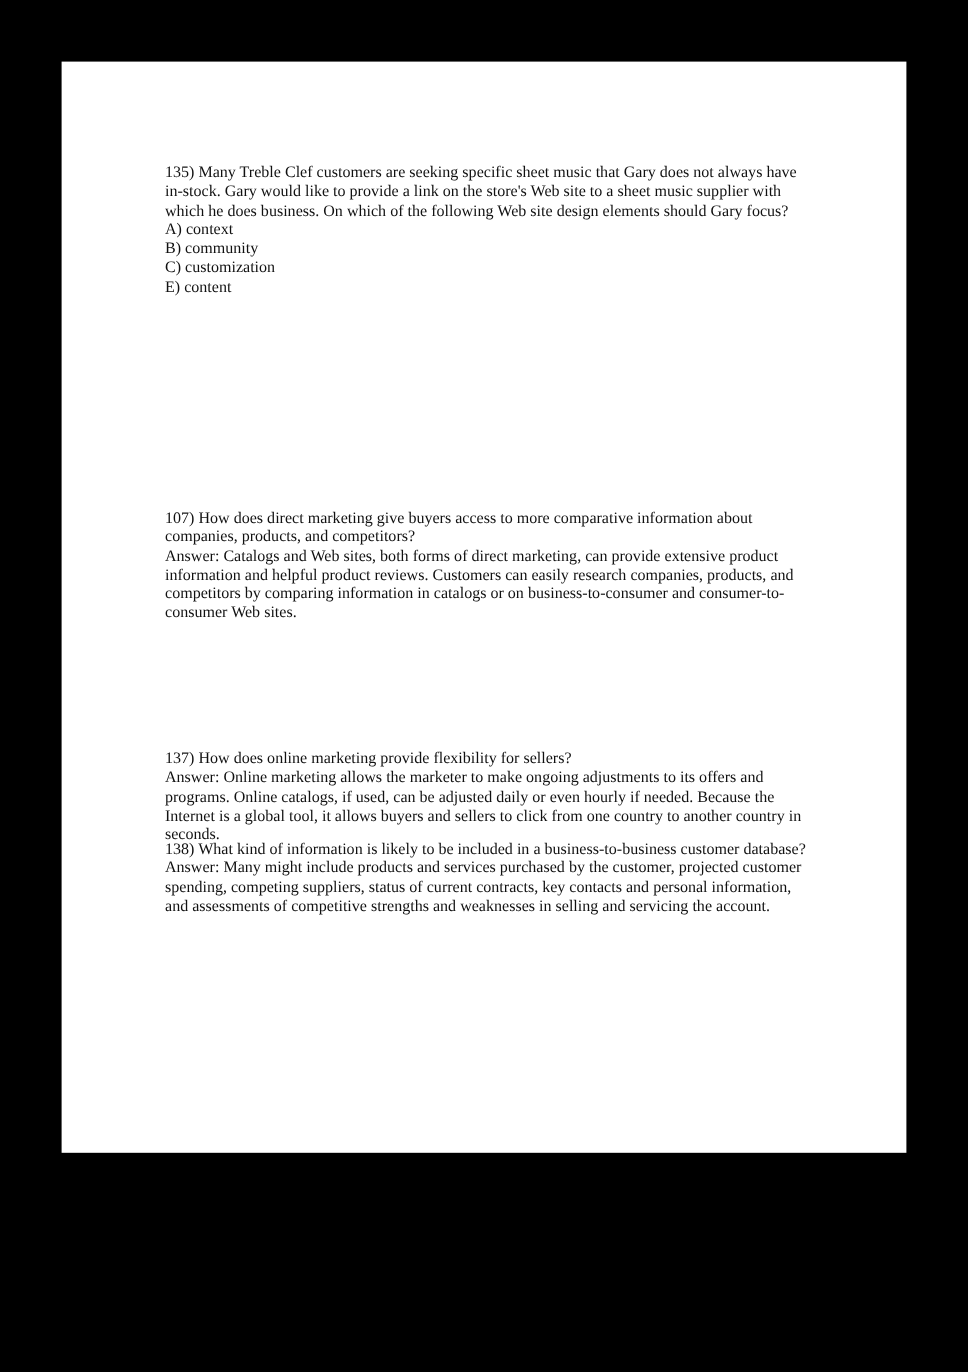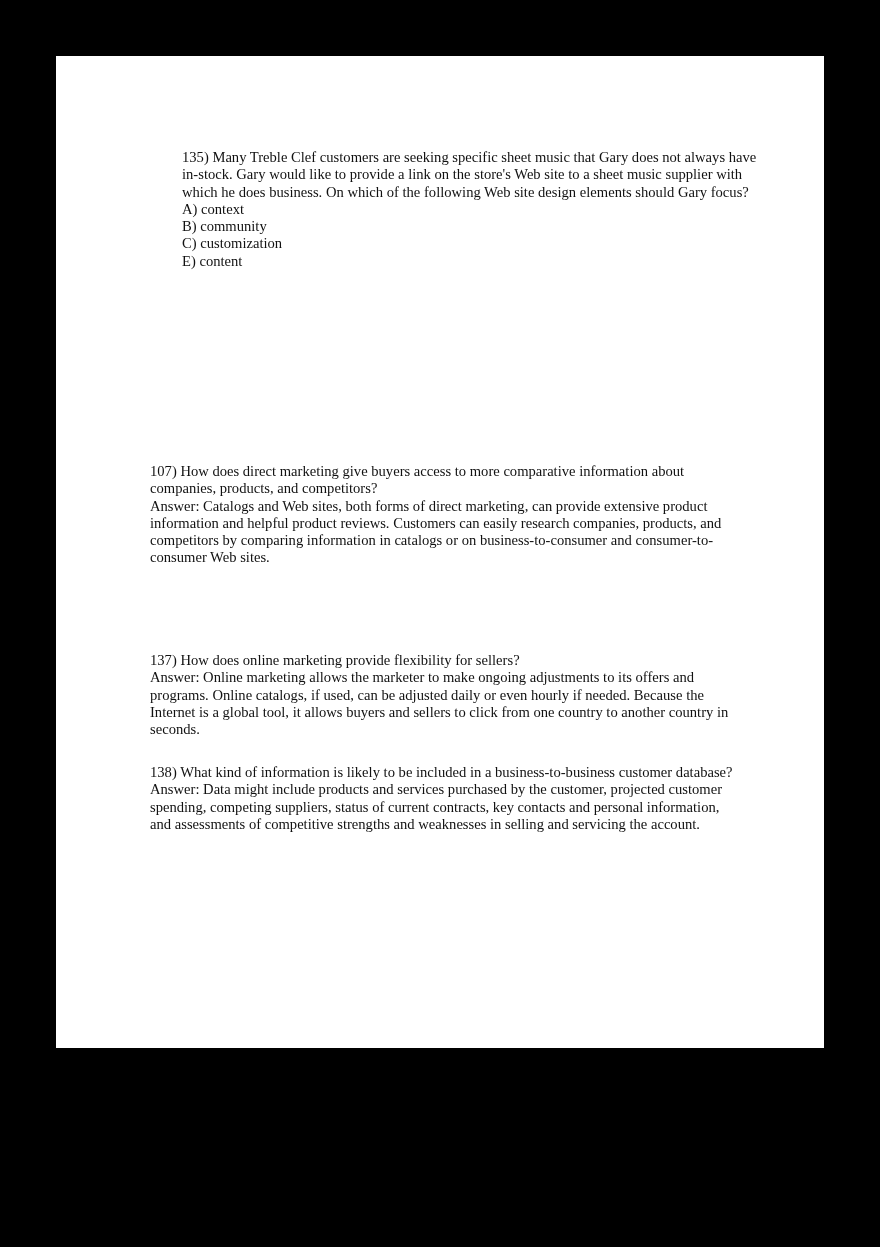--- a/index.html
+++ b/index.html
@@ -42,37 +42,37 @@
     }
     .choice { display: block; }
     .answer { display: block; }
   </style>
 </head>
 <body>
 
 <div class="page">
   <div class="content">
 
-    <div class="question" style="top:0px;margin-left:32px;">
+    <div class="question" style="top:0px;">
       <span class="q-text">135) Many Treble Clef customers are seeking specific sheet music that Gary does not always have in-stock. Gary would like to provide a link on the store's Web site to a sheet music supplier with which he does business. On which of the following Web site design elements should Gary focus?</span>
       <span class="choice">A) context</span>
       <span class="choice">B) community</span>
       <span class="choice">C) customization</span>
       <span class="choice">E) content</span>
     </div>
 
     <div class="question" style="top:314px;">
       <span class="q-text">107) How does direct marketing give buyers access to more comparative information about companies, products, and competitors?</span>
       <span class="answer">Answer:  Catalogs and Web sites, both forms of direct marketing, can provide extensive product information and helpful product reviews. Customers can easily research companies, products, and competitors by comparing information in catalogs or on business-to-consumer and consumer-to-consumer Web sites.</span>
     </div>
 
-    <div class="question" style="top:503px;">
+    <div class="question" style="top:533px;">
       <span class="q-text">137) How does online marketing provide flexibility for sellers?</span>
       <span class="answer">Answer:  Online marketing allows the marketer to make ongoing adjustments to its offers and programs. Online catalogs, if used, can be adjusted daily or even hourly if needed. Because the Internet is a global tool, it allows buyers and sellers to click from one country to another country in seconds.</span>
     </div>
 
     <div class="question" style="top:615px;">
       <span class="q-text">138) What kind of information is likely to be included in a business-to-business customer database?</span>
-      <span class="answer">Answer:  Data might include products and services purchased by the customer, projected customer spending, competing suppliers, status of current contracts, key contacts and personal information, and assessments of competitive strengths and weaknesses in selling and servicing the account.</span>
+      <span class="answer">Answer:  Many might include products and services purchased by the customer, projected customer spending, competing suppliers, status of current contracts, key contacts and personal information, and assessments of competitive strengths and weaknesses in selling and servicing the account.</span>
     </div>
 
   </div>
 </div>
 
 </body></html>

